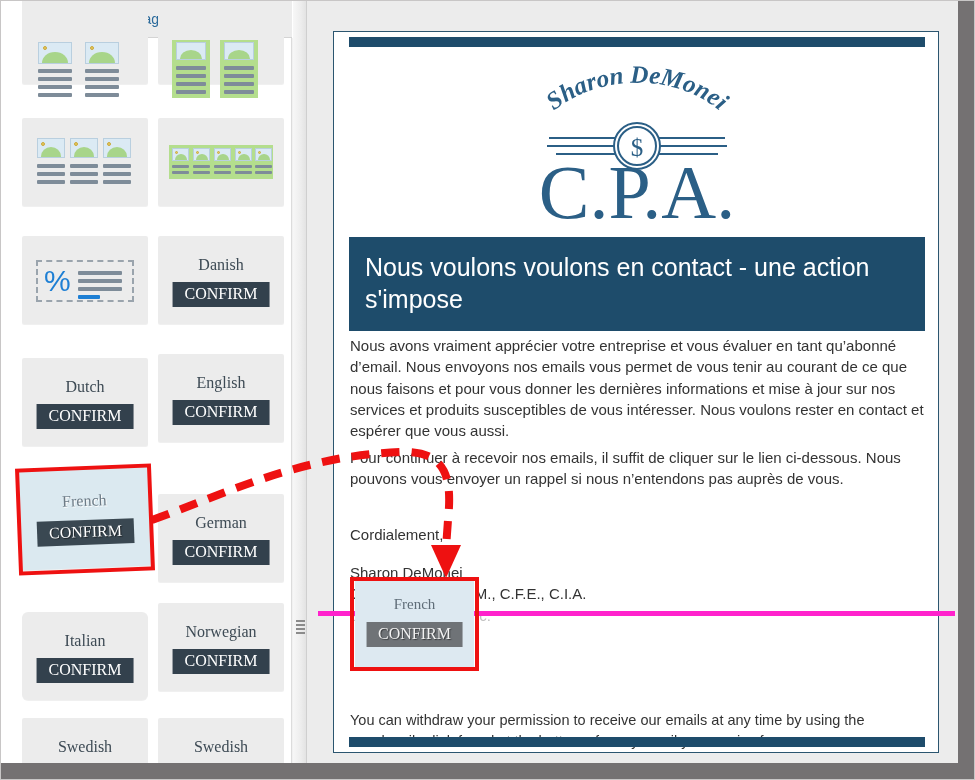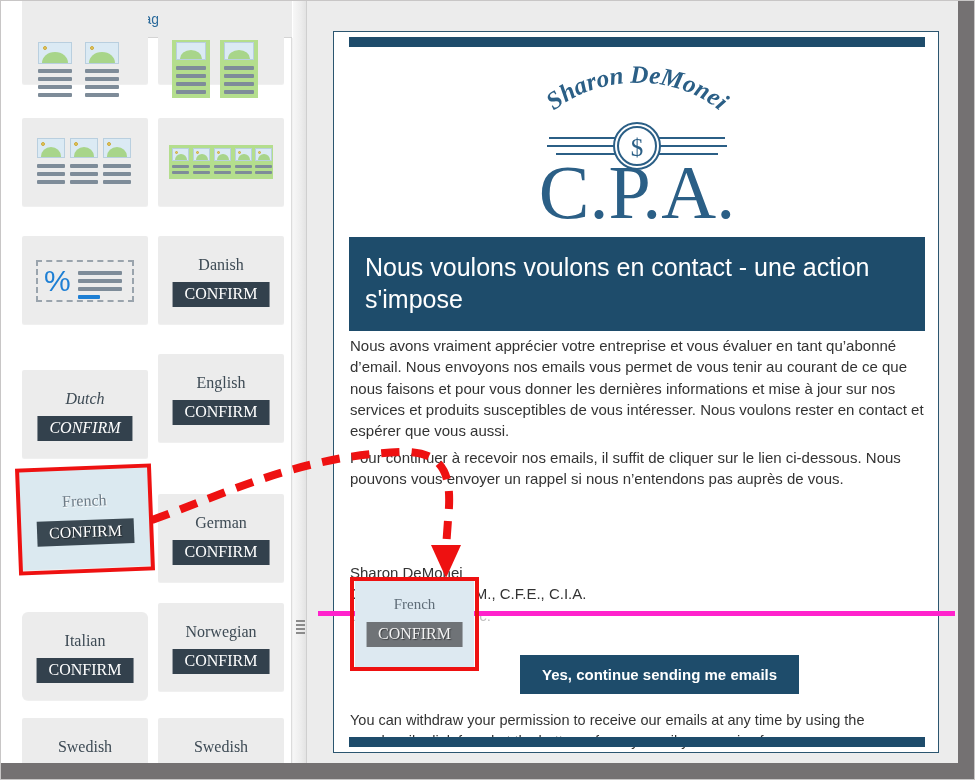--- a/index.html
+++ b/index.html
@@ -252,21 +252,21 @@
           <div class="ln" style="left:56px; top:43px; width:44px; background:#7e8c99;"></div>
           <div class="ln" style="left:56px; top:51px; width:44px; background:#7e8c99;"></div>
           <div class="ln" style="left:56px; top:59px; width:22px; background:#1e7fd4;"></div>
         </div>
       </div>
       <div class="tile col2" style="top:198px;padding-left:32px;">
         <div class="lang-name">Danish</div>
         <div class="lang-btn">CONFIRM</div>
       </div>
 
-      <div class="tile col1" style="top:332px;font-style:italic;">
+      <div class="tile col1" style="top:320px;">
         <div class="lang-name">Dutch</div>
         <div class="lang-btn">CONFIRM</div>
       </div>
       <div class="tile col2" style="top:316px;">
         <div class="lang-name">English</div>
         <div class="lang-btn">CONFIRM</div>
       </div>
 
       <div class="tile col1" id="tile-french" style="top:430px; left:20px; width:130px; height:100px;">
         <div class="lang-name" style="top:24px;">French</div>
@@ -340,28 +340,28 @@
           </g>
           <text x="303" y="106" text-anchor="middle" font-family="Liberation Serif, serif" font-size="25" fill="#2b5f86">$</text>
           <text x="303" y="168" text-anchor="middle" font-family="Liberation Serif, serif" font-size="76" fill="#2b5f86">C.P.A.</text>
         </svg>
       </div>
 
       <div id="headline">Nous voulons voulons en contact - une action s'impose</div>
 
       <div class="body-text" id="para1">Nous avons vraiment apprécier votre entreprise et vous évaluer en tant qu’abonné d’email. Nous envoyons nos emails vous permet de vous tenir au courant de ce que nous faisons et pour vous donner les dernières informations et mise à jour sur nos services et produits susceptibles de vous intéresser. Nous voulons rester en contact et espérer que vous aussi.</div>
       <div class="body-text" id="para2">Pour continuer à recevoir nos emails, il suffit de cliquer sur le lien ci-dessous. Nous pouvons vous envoyer un rappel si nous n’entendons pas auprès de vous.</div>
+      <div class="body-text" id="sig-greeting">Cordialement,</div>
 
       <div class="body-text" id="sig-lines">
         <div>Sharon DeMonei</div>
         <div>C.P.A., C.V.P., C.F.M., C.F.E., C.I.A.</div>
         <div class="sig-faded">Sharon DeMonei Inc.</div>
       </div>
 
-      <div id="cta-button">Yes, continue sending me emails</div>
 
       <div class="body-text" id="footer-text">You can withdraw your permission to receive our emails at any time by using the unsubscribe link found at the bottom of every email you receive from us.</div>
 
       <div class="email-bar" id="email-bar-bottom"></div>
     </div>
   </div>
 
   <div id="drop-line" style="left:318px; top:611px; width:637px;"></div>
 
   <div id="drag-ghost">

